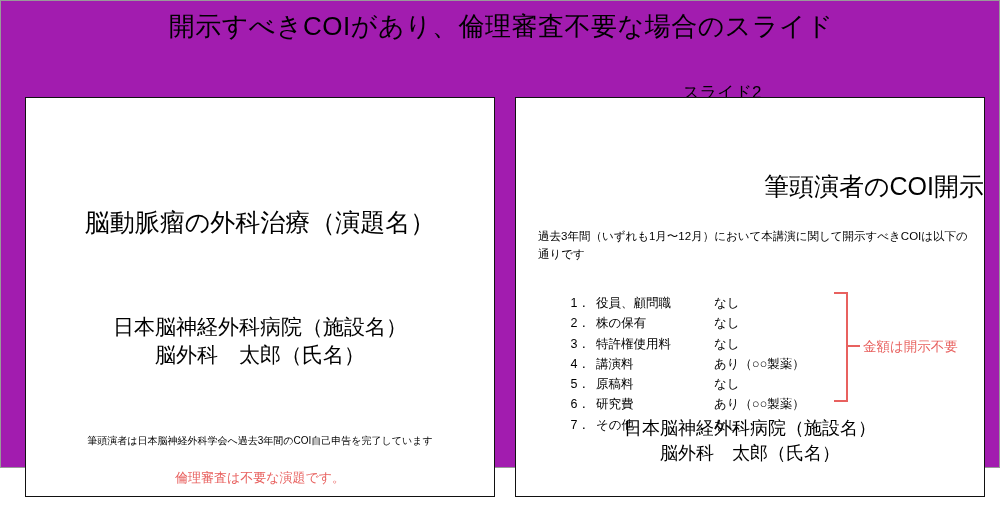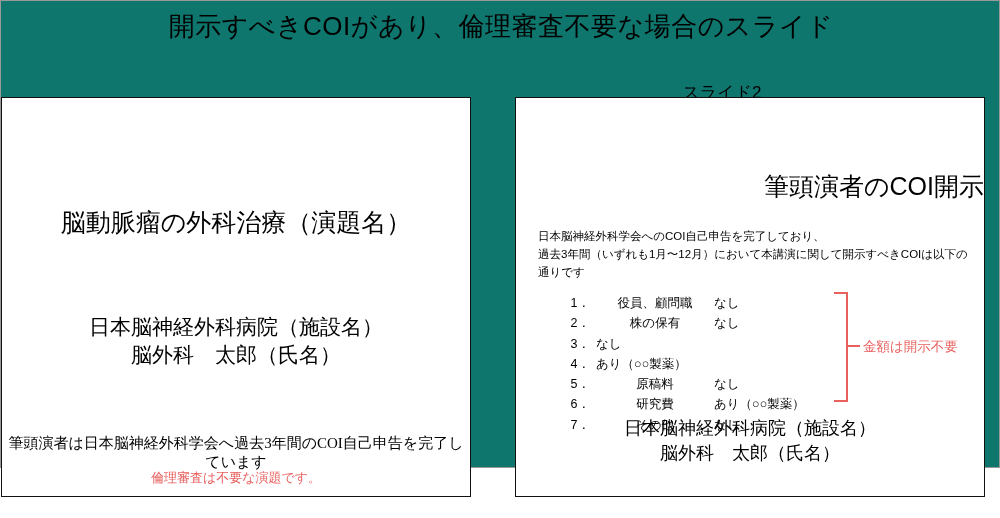--- a/index.html
+++ b/index.html
@@ -13,21 +13,21 @@
     font-family: "Liberation Sans", sans-serif;
     color: #000000;
     overflow: hidden;
   }
   #page {
     position: relative;
     width: 1000px;
     height: 468px;
     box-sizing: border-box;
     border: 1px solid #999999;
-    background: #0f766e;
+    background: #a21caf;
   }
   #main-title {
     position: absolute;
     top: 8px;
     left: 0;
     width: 1000px;
     text-align: center;
     font-size: 26px;
     letter-spacing: 0.5px;
     color: #000000;
@@ -44,21 +44,21 @@
 
   .slide {
     position: absolute;
     top: 96px;
     width: 470px;
     height: 400px;
     box-sizing: border-box;
     border: 1px solid #111111;
     background: #ffffff;
   }
-  #slide-1 { left: 0; font-family: Liberation Serif, serif; }
+  #slide-1 { left: 24px; }
   #slide-2 { left: 514px; }
 
   
   #s1-title {
     position: absolute;
     top: 108px;
     left: 0;
     width: 100%;
     text-align: center;
     font-size: 25px;
@@ -73,21 +73,21 @@
     font-size: 21px;
     line-height: 1.35;
     color: #000000;
   }
   #s1-note {
     position: absolute;
     top: 336px;
     left: 0;
     width: 100%;
     text-align: center;
-    font-size: 15px;
+    font-size: 10px;
     color: #000000;
   }
   #s1-ethics {
     position: absolute;
     top: 371px;
     left: 0;
     width: 100%;
     text-align: center;
     font-size: 13px;
     color: #e8615f;
@@ -126,21 +126,20 @@
   }
   .list-num {
     width: 26px;
     text-align: right;
     padding-right: 6px;
     white-space: nowrap;
   }
   .list-label {
     width: 118px;
     white-space: nowrap;
-    text-align: center;
   }
   .list-value {
     white-space: nowrap;
   }
   #s2-bracket {
     position: absolute;
     top: 194px;
     left: 318px;
     width: 14px;
     height: 110px;
@@ -191,42 +190,43 @@
       <div>脳外科　太郎（氏名）</div>
     </div>
     <div id="s1-note">筆頭演者は日本脳神経外科学会へ過去3年間のCOI自己申告を完了しています</div>
     <div id="s1-ethics">倫理審査は不要な演題です。</div>
   </div>
 
   <div id="slide-2" class="slide">
     <div id="s2-title">筆頭演者のCOI開示</div>
 
     <div id="s2-lead">
-      <div>日本脳神経外科学会へのCOI自己申告を完了しており、</div>
       <div>過去3年間（いずれも1月〜12月）において本講演に関して開示すべきCOIは以下の</div>
       <div>通りです</div>
     </div>
 
     <div id="s2-list">
       <div class="list-row">
         <span class="list-num">1．</span>
         <span class="list-label">役員、顧問職</span>
         <span class="list-value">なし</span>
       </div>
       <div class="list-row">
         <span class="list-num">2．</span>
         <span class="list-label">株の保有</span>
         <span class="list-value">なし</span>
       </div>
       <div class="list-row">
         <span class="list-num">3．</span>
+        <span class="list-label">特許権使用料</span>
         <span class="list-value">なし</span>
       </div>
       <div class="list-row">
         <span class="list-num">4．</span>
+        <span class="list-label">講演料</span>
         <span class="list-value">あり（○○製薬）</span>
       </div>
       <div class="list-row">
         <span class="list-num">5．</span>
         <span class="list-label">原稿料</span>
         <span class="list-value">なし</span>
       </div>
       <div class="list-row">
         <span class="list-num">6．</span>
         <span class="list-label">研究費</span>

